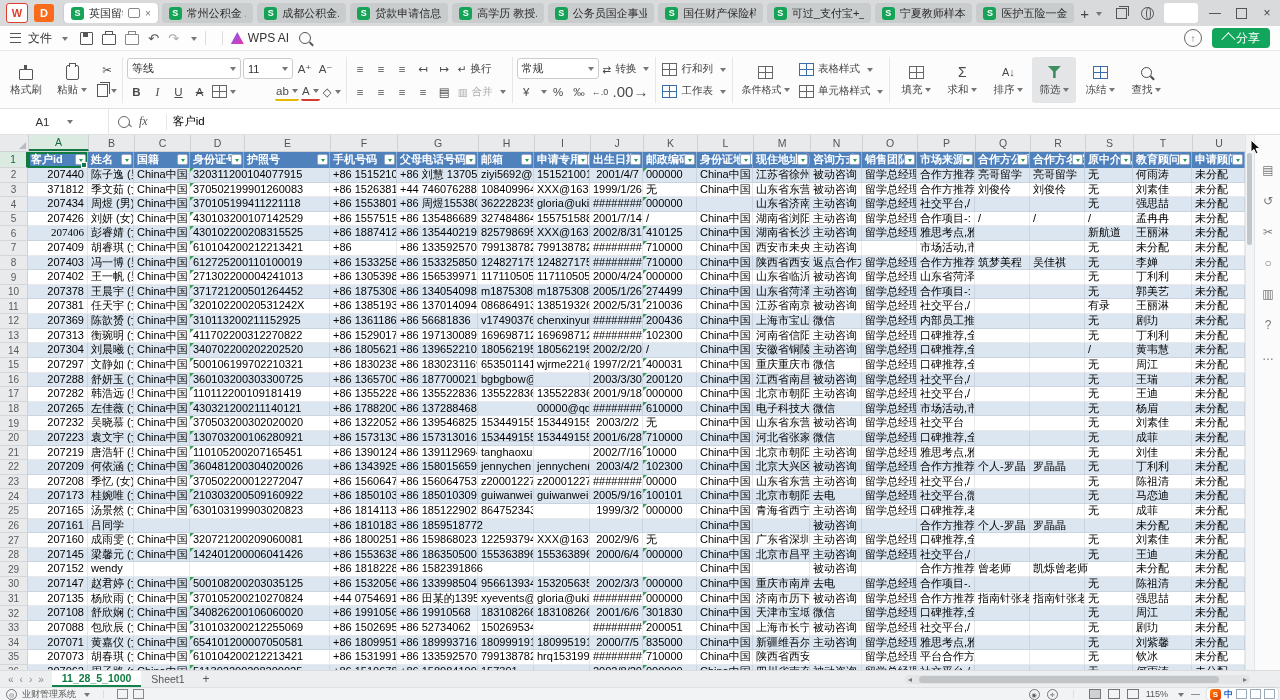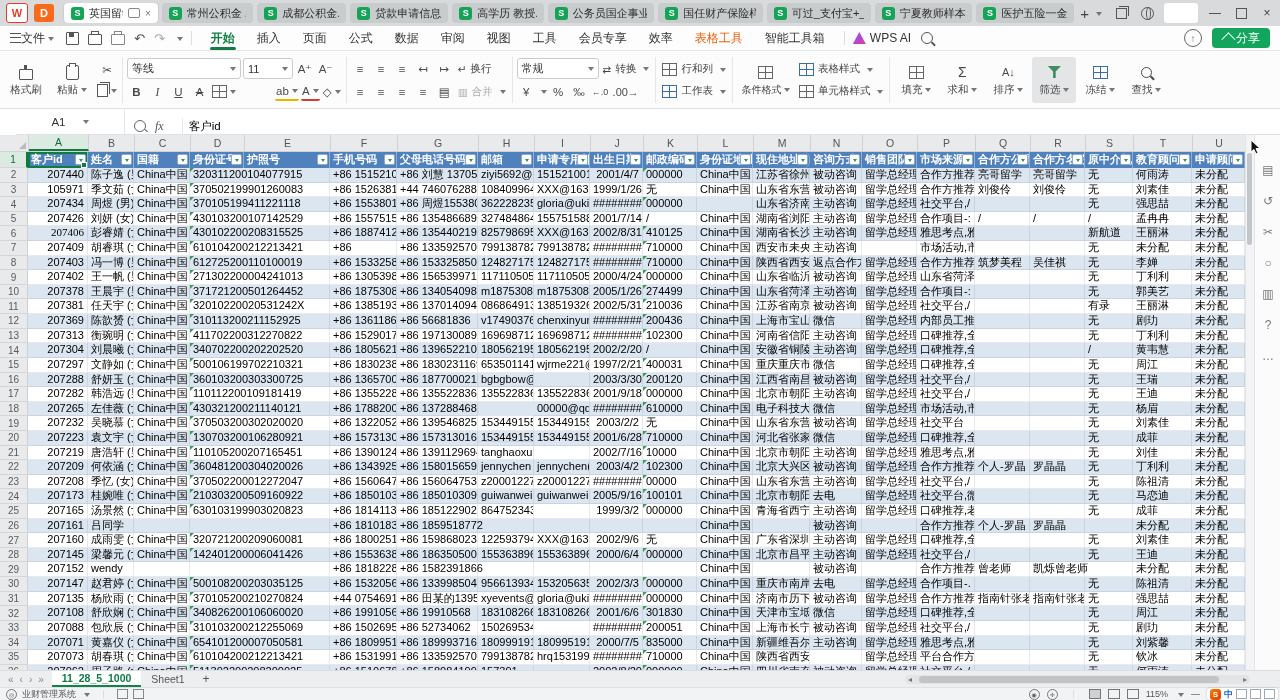--- a/index.html
+++ b/index.html
@@ -22,21 +22,21 @@
   .wctl{display:flex;align-items:center;flex:0 0 auto;margin-left:6px;}
   .wic{width:26px;height:22px;display:flex;align-items:center;justify-content:center;color:#444;font-size:12px;}
   .sq1{width:9px;height:9px;border:1px solid #555;}
   .sq2{width:9px;height:9px;border:1px solid #555;position:relative;background:#d8dadb;}
   .sq2::before{content:"";position:absolute;left:2px;top:-3px;width:9px;height:9px;border:1px solid #555;border-bottom:none;border-left:none;}
   .globe{width:11px;height:11px;border:1px solid #555;border-radius:50%;position:relative;}
   .globe::before{content:"";position:absolute;left:4px;top:-1px;width:3px;height:11px;border:1px solid #555;border-radius:50%;}
   .avatarbox{width:34px;height:20px;background:#fff;border-radius:3px;margin:0 4px;}
   
   .menubar{height:24px;background:#fdfdfd;border-bottom:1px solid #e8e8e8;display:flex;align-items:center;font-size:12px;color:#333;flex:0 0 auto;}
-  .filebtn{display:flex;align-items:center;margin-left:10px;gap:0;}
+  .filebtn{display:flex;align-items:center;margin-left:10px;gap:7px;}
   .ham{width:11px;height:8px;border-top:1.5px solid #555;border-bottom:1.5px solid #555;position:relative;}
   .ham::before{content:"";position:absolute;top:2.6px;left:0;width:11px;border-top:1.5px solid #555;}
   .car{width:0;height:0;border:3px solid transparent;border-top:4px solid #777;display:inline-block;margin-left:3px;position:relative;top:2px;}
   .qbar{display:flex;align-items:center;margin-left:12px;gap:9px;color:#555;font-size:13px;}
   .vsep{width:1px;height:14px;background:#ddd;margin:0 8px;}
   .icf{width:11px;height:11px;border:1.2px solid #555;border-radius:1px;position:relative;}
   .icf::before{content:"";position:absolute;top:0;left:2px;width:5px;height:4px;background:#555;}
   .icp{width:12px;height:9px;border:1.2px solid #555;border-radius:1px;position:relative;margin-top:3px;}
   .icp::before{content:"";position:absolute;top:-4px;left:2px;width:6px;height:3px;border:1.2px solid #555;border-bottom:none;}
   .gray{color:#aaa;}
@@ -71,21 +71,21 @@
   .brushic{width:12px;height:9px;border:1.2px solid #555;border-radius:1px;position:relative;margin-top:4px;}
   .brushic::before{content:"";position:absolute;top:-5px;left:4px;width:3px;height:4px;background:#555;}
   .copyic{width:9px;height:11px;border:1.1px solid #555;position:relative;background:#fcfcfd;}
   .copyic::before{content:"";position:absolute;left:2px;top:-3px;width:9px;height:11px;border:1.1px solid #555;border-left:none;border-bottom:none;}
   .funnel{width:13px;height:12px;background:#3d8f5f;clip-path:polygon(0 0,100% 0,60% 45%,60% 100%,40% 100%,40% 45%);}
   .searchic{width:9px;height:9px;border:1.5px solid #4a4a4a;border-radius:50%;position:relative;}
   .searchic::after{content:"";position:absolute;width:5px;height:1.6px;background:#4a4a4a;transform:rotate(45deg);right:-4px;bottom:-2px;}
   .gridic{width:13px;height:11px;border:1px solid #666;background:linear-gradient(#0000 45%,#666 45%,#666 55%,#0000 55%),linear-gradient(90deg,#0000 45%,#666 45%,#666 55%,#0000 55%);}
   .gridic.blue{border-color:#3a6ea8;background:linear-gradient(#0000 45%,#3a6ea8 45%,#3a6ea8 55%,#0000 55%),linear-gradient(90deg,#0000 45%,#3a6ea8 45%,#3a6ea8 55%,#0000 55%);}
   
-  .fbar{height:25px;border-bottom:1px solid #dfe1e3;display:flex;align-items:flex-end;font-size:11.5px;flex:0 0 auto;background:#fff;margin-left:16px;}
+  .fbar{height:25px;border-bottom:1px solid #dfe1e3;display:flex;align-items:center;font-size:11.5px;flex:0 0 auto;background:#fff;}
   .namebox{width:108px;height:25px;display:flex;align-items:center;justify-content:center;gap:14px;border-right:1px solid #e4e6e8;color:#333;}
   .fxzone{display:flex;align-items:center;gap:9px;padding-left:9px;color:#555;}
   .fx{font-family:"Liberation Serif","DejaVu Serif",serif;font-style:italic;font-size:12px;}
   .ringic{width:10px;height:10px;border:1.3px solid #666;border-radius:50%;position:relative;}
   .ringic::after{content:"";position:absolute;width:4px;height:1.3px;background:#666;right:-3px;bottom:0;transform:rotate(40deg);}
   .fval{margin-left:6px;color:#000;font-size:11.5px;}
   .fdiv{width:1px;height:16px;background:#e4e6e8;margin-left:9px;}
   
   .gridwrap{flex:1 1 auto;display:flex;min-height:0;background:#fff;position:relative;}
   .grid{width:1245px;flex:0 0 auto;display:flex;flex-direction:column;overflow:hidden;}
@@ -216,34 +216,20 @@
     </div>
     <div class="qbar">
       <span class="icf"></span>
       <span class="icp"></span>
       <span class="icp" style="opacity:.7"></span>
       <span>↶</span>
       <span class="gray">↷</span>
       <span class="car"></span>
     </div>
     <div class="vsep"></div>
-    <div style="display:flex">
-        <div class="mitem mact">开始</div>
-        <div class="mitem">插入</div>
-        <div class="mitem">页面</div>
-        <div class="mitem">公式</div>
-        <div class="mitem">数据</div>
-        <div class="mitem">审阅</div>
-        <div class="mitem">视图</div>
-        <div class="mitem">工具</div>
-        <div class="mitem">会员专享</div>
-        <div class="mitem">效率</div>
-        <div class="mitem morange">表格工具</div>
-        <div class="mitem">智能工具箱</div>
-      </div>
     <div class="vsep"></div>
     <div style="display:flex;align-items:center">
       <span class="ailogo"></span>
       <span>WPS AI</span>
     </div>
     <span class="srch"></span>
     <div class="mright">
       <div class="upcirc">↑</div>
       <div class="sharebtn">
         <span class="shic"></span>
@@ -348,21 +334,21 @@
               <span>转换</span>
               <span class="car"></span>
             </span>
         </div>
         <div class="rrow">
           <span class="rmini">¥</span>
             <span class="car"></span>
           <span class="rmini">%</span>
           <span class="rmini">‰</span>
           <span class="rmini" style="font-size:9px">←.0</span>
-          <span class="rmini" style="font-size:11px">.00→</span>
+          <span class="rmini" style="font-size:15px">.00→</span>
         </div>
       </div>
     </div>
     <div class="rsep"></div>
     <div class="rgrp">
       <div class="rcol">
         <div class="wide">
             <span class="gridic"></span>
             <span>行和列</span>
             <span class="car"></span>
@@ -577,21 +563,21 @@
             <div class="cell" style="width: 55px;">留学总经理</div>
             <div class="cell" style="width: 58px;">合作方推荐</div>
             <div class="cell" style="width: 55px;">亮哥留学</div>
             <div class="cell" style="width: 55px;">亮哥留学</div>
             <div class="cell" style="width: 48px;">无</div>
             <div class="cell" style="width: 59px;">何雨涛</div>
             <div class="cell" style="width: 53px;">未分配</div>
           </div>
           <div class="r">
             <div class="rn">3</div>
-            <div class="cell num" style="width: 60px;">105971</div>
+            <div class="cell num" style="width: 60px;">371812</div>
             <div class="cell" style="width: 46px;">季文茹 (女</div>
             <div class="cell" style="width: 56px;">China中国</div>
             <div class="cell ovf tri" style="width: 140px;">370502199901260083</div>
             <div class="cell" style="width: 67px;">+86 15263810</div>
             <div class="cell" style="width: 81px;">+44 7460762888</div>
             <div class="cell" style="width: 56px;">108409964</div>
             <div class="cell" style="width: 56px;">XXX@163.c</div>
             <div class="cell num" style="width: 53px;">1999/1/26</div>
             <div class="cell" style="width: 54px;">无</div>
             <div class="cell" style="width: 56px;">China中国</div>

